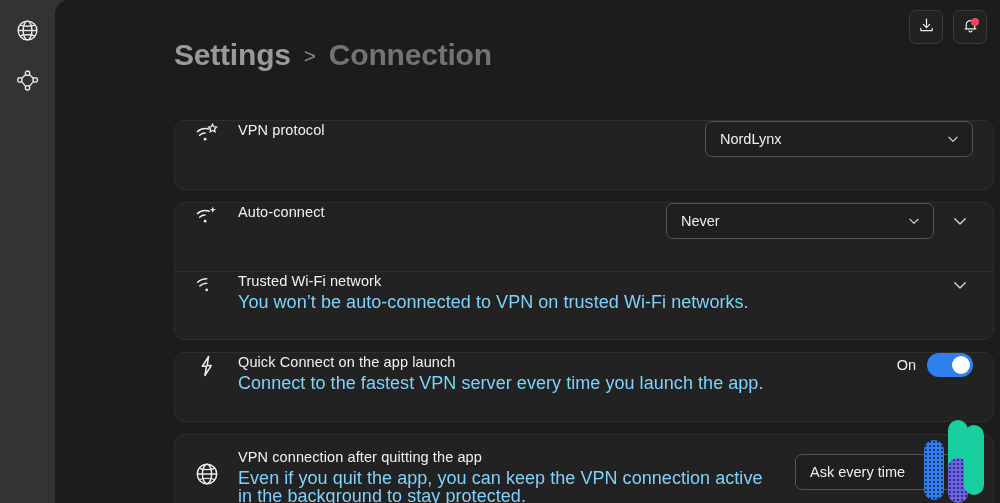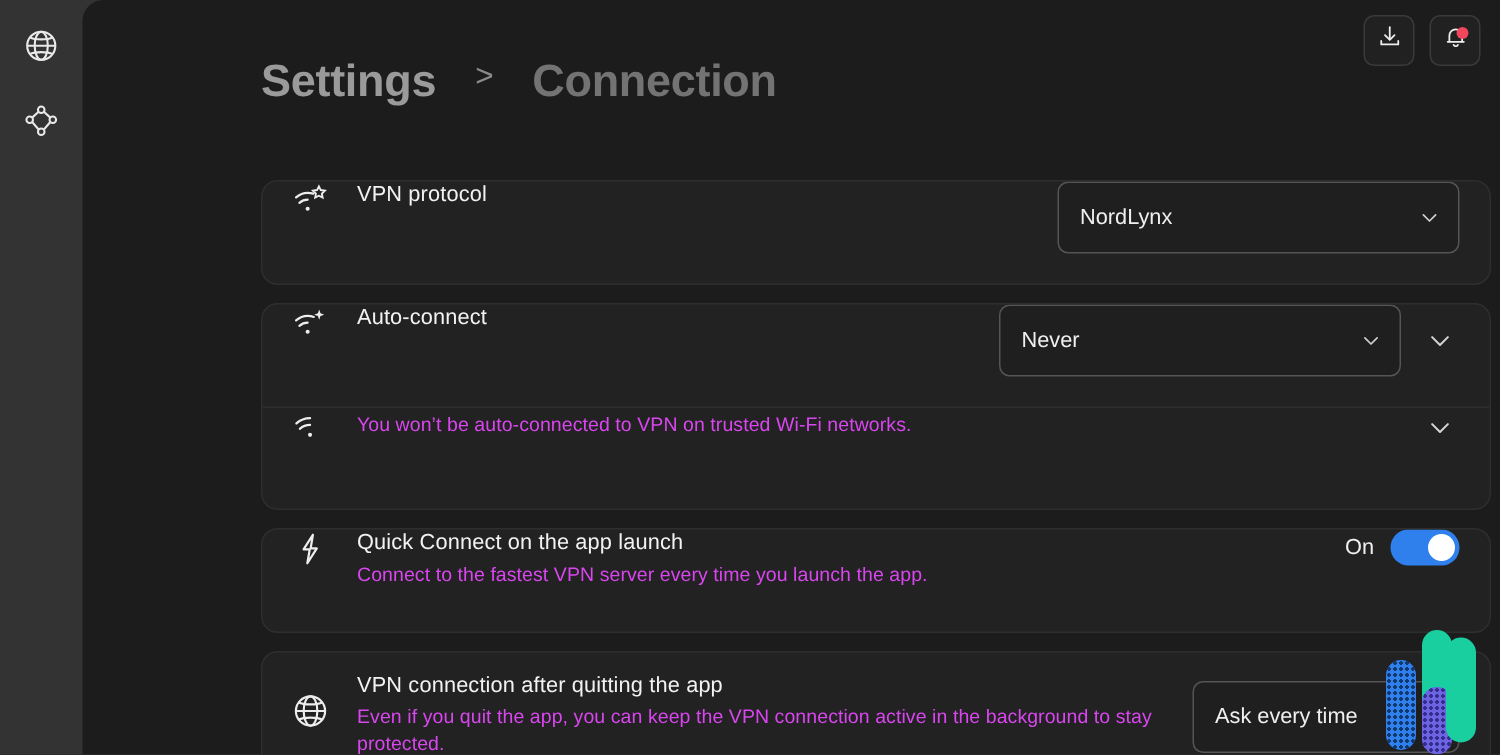--- a/index.html
+++ b/index.html
@@ -83,22 +83,22 @@
     border-radius: 50%;
     background: #f2465c;
   }
 
   
   .breadcrumb {
     position: absolute;
     top: 38px;
     left: 119px;
     display: flex;
-    align-items: flex-start;
-    gap: 26px;
+    align-items: center;
+    gap: 13px;
     font-size: 30px;
     font-weight: bold;
     letter-spacing: -0.2px;
   }
   .crumb-parent { color: #9a9a9a; cursor: pointer; }
   .crumb-sep { color: #8a8a8a; font-size: 21px; font-weight: normal; position: relative; top: 1px; }
   .crumb-current { color: #737373; }
 
   
   .content {
@@ -138,33 +138,33 @@
   .row.tall .row-icon { padding-top: 13px; }
 
   .row-text { flex: 1 1 auto; min-width: 0; padding-right: 14px; }
   .row-title {
     color: #f2f2f2;
     font-size: 14.5px;
     line-height: 19px;
     letter-spacing: 0.1px;
   }
   .row-sub {
-    color: #d946ef;
-    font-size: 13px;
+    color: #7dd3fc;
+    font-size: 18px;
     line-height: 18px;
     margin-top: 2px;
     letter-spacing: 0.05px;
   }
 
   .row-ctrl { flex: 0 0 auto; display: flex; align-items: center; gap: 13px; }
   .row.tall .row-ctrl { padding-top: 6px; }
 
   
   .select {
-    height: 48px;
+    height: 36px;
     border: 1px solid #555555;
     border-radius: 7px;
     background: #1f1f1f;
     display: flex;
     align-items: center;
     justify-content: space-between;
     padding: 0 12px 0 14px;
     cursor: pointer;
     color: #efefef;
     font-size: 14.5px;
@@ -348,20 +348,21 @@
 
         <div class="row">
           <div class="row-icon">
             <svg width="26" height="26" viewBox="0 0 26 26" fill="none" stroke="#ededed" stroke-width="1.5" stroke-linecap="round">
               <path d="M3.6 10.3C6.2 8 9.4 6.8 12.7 6.8"></path>
               <path d="M5.9 13.9c1.9-1.7 4.3-2.6 6.8-2.6"></path>
               <circle cx="12.7" cy="17.9" r="1.35" fill="#ededed" stroke="none"></circle>
             </svg>
           </div>
           <div class="row-text">
+            <div class="row-title">Trusted Wi-Fi network</div>
             <div class="row-sub">You won’t be auto-connected to VPN on trusted Wi-Fi networks.</div>
           </div>
           <div class="row-ctrl">
             <div class="expander">
               <svg width="18" height="18" viewBox="0 0 24 24" fill="none" stroke="#d5d5d5" stroke-width="1.8" stroke-linecap="round" stroke-linejoin="round">
                   <path d="M5 9l7 7 7-7"></path>
                 </svg>
             </div>
           </div>
         </div>

